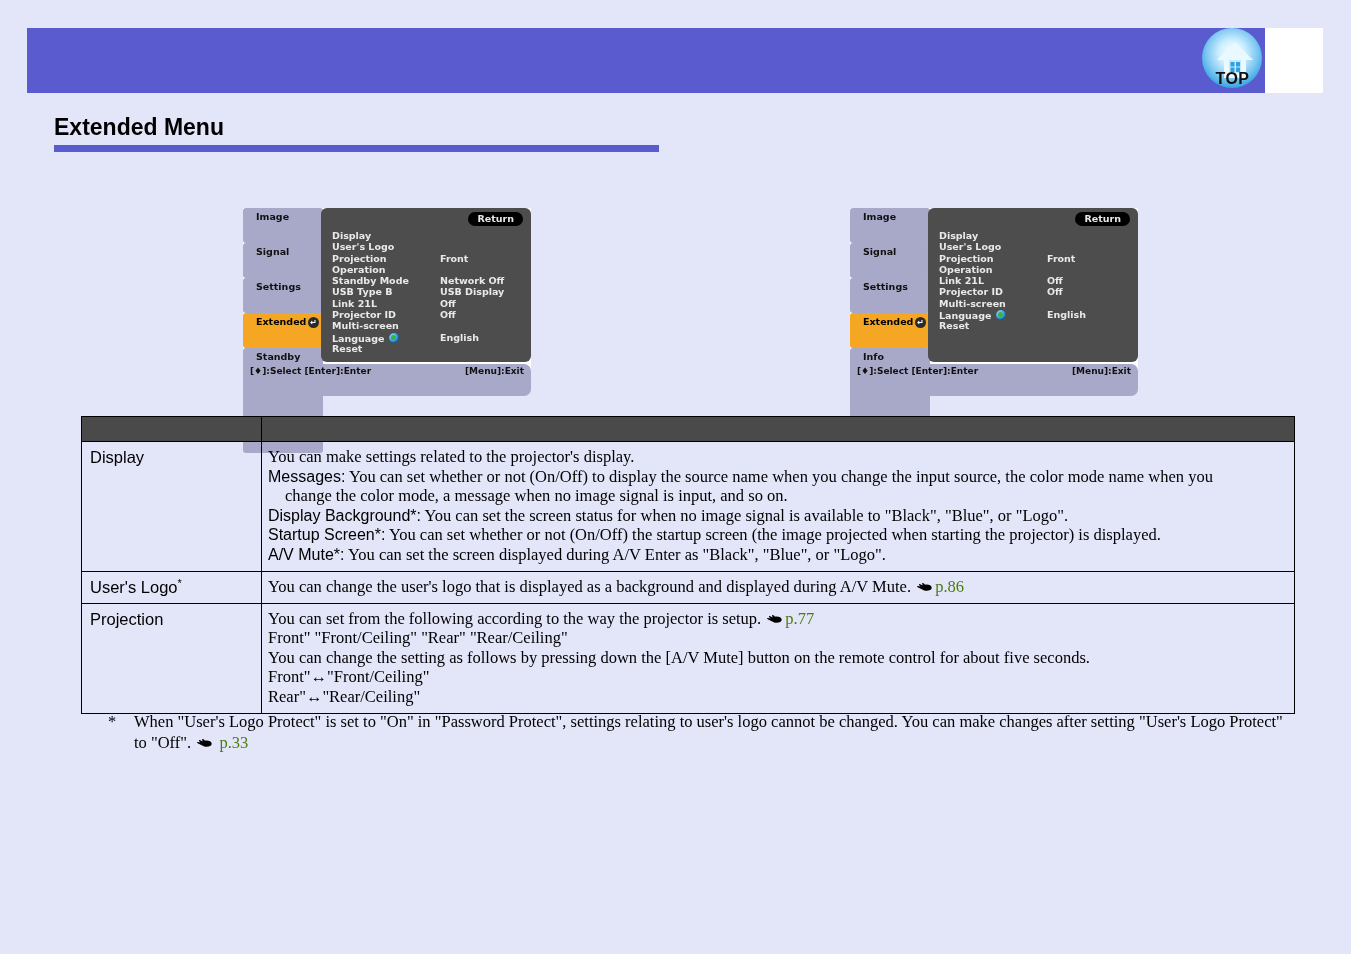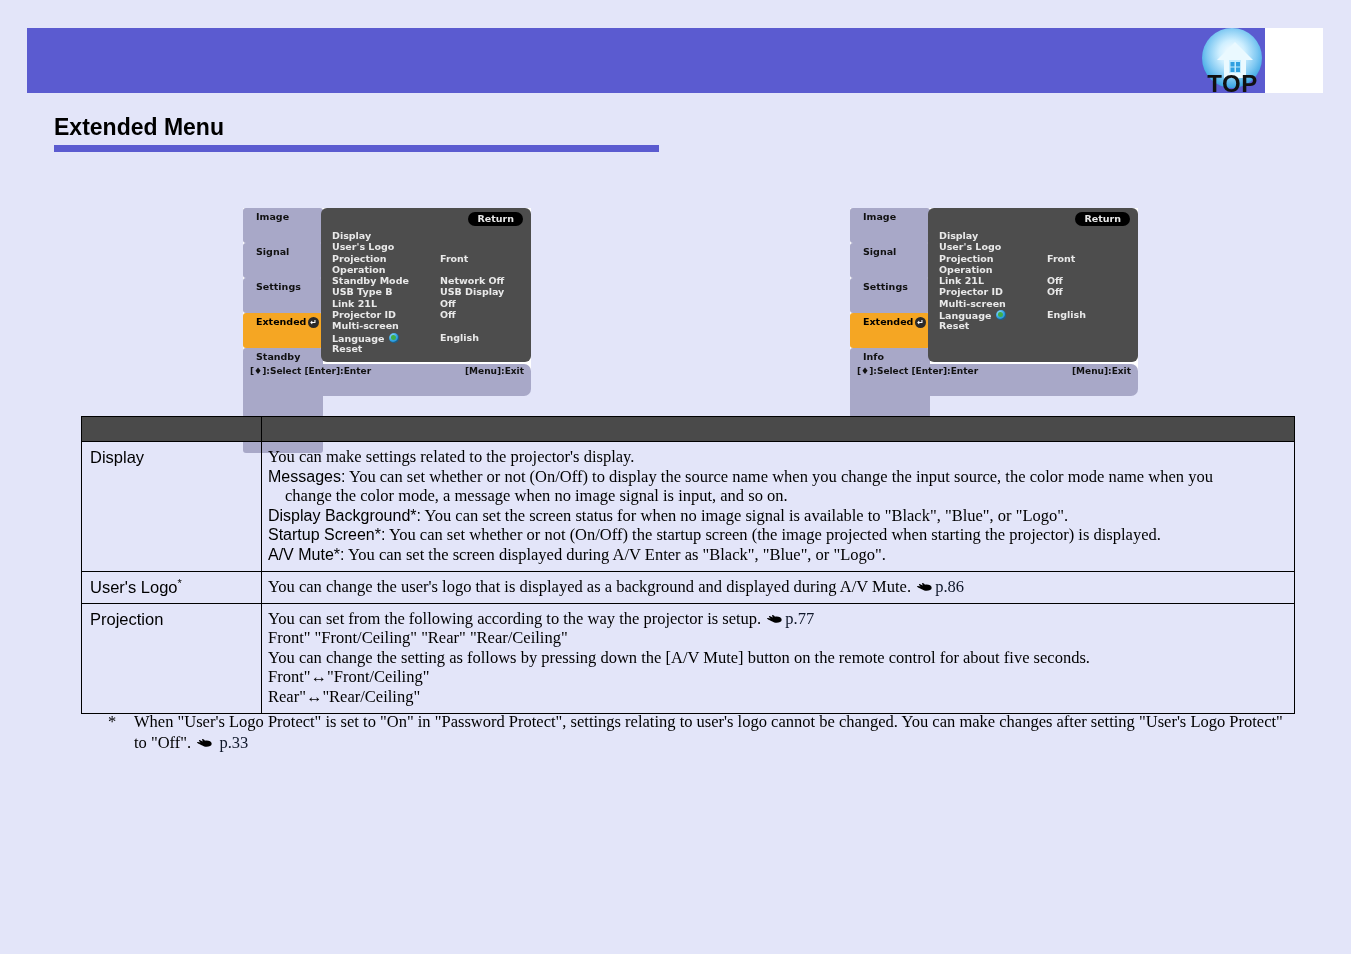--- a/index.html
+++ b/index.html
@@ -56,21 +56,21 @@
     height: 40px;
   }
   .top-label {
     position: absolute;
     left: 0;
     top: 44px;
     width: 67px;
     text-align: center;
     font-family: "Liberation Sans", sans-serif;
     font-weight: bold;
-    font-size: 24px;
+    font-size: 16px;
     color: #111111;
     letter-spacing: 0.5px;
   }
 
   
   .page-title {
     position: absolute;
     left: 54px;
     top: 114px;
     font-family: "Liberation Sans", sans-serif;
@@ -257,21 +257,21 @@
   }
   .term {
     font-family: "Liberation Sans", sans-serif;
     font-size: 16px;
   }
   .indent-line {
     display: block;
     padding-left: 17px;
   }
   .pagelink {
-    color: #0f172a;
+    color: #4d7c0f;
   }
   .hand {
     display: inline-block;
     position: relative;
     top: 1px;
     margin: 0 3px 0 2px;
   }
 
   
   .footnote {

